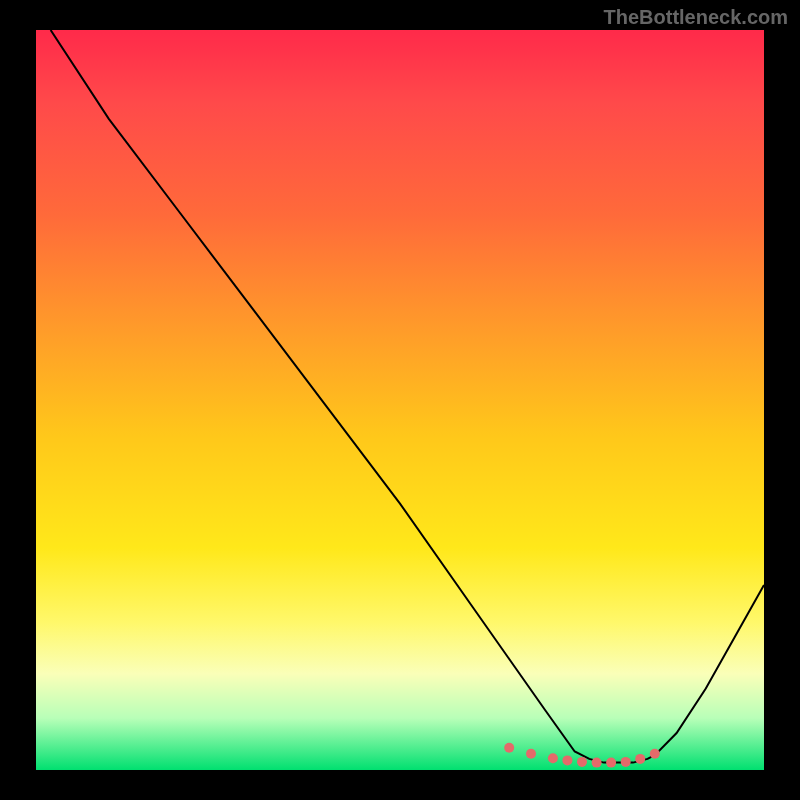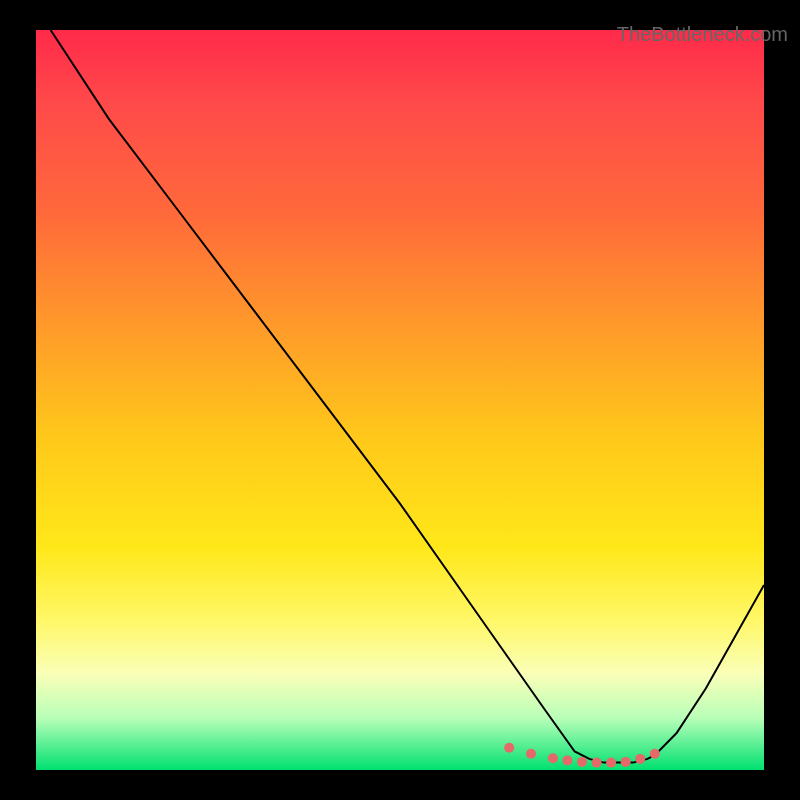--- a/index.html
+++ b/index.html
@@ -5,25 +5,25 @@
   * { margin: 0; padding: 0; box-sizing: border-box; }
   body {
     width: 800px;
     height: 800px;
     background: #000;
     position: relative;
     font-family: Arial, sans-serif;
   }
   .watermark {
     position: absolute;
-    top: 23px;
+    top: 6px;
     right: 12px;
     color: #666;
     font-size: 20px;
-    font-weight: 400;
+    font-weight: 700;
     z-index: 10;
   }
   .plot-area {
     position: absolute;
     left: 36px;
     top: 30px;
     width: 728px;
     height: 740px;
     background: linear-gradient(to bottom,
       #ff2a4a 0%,

